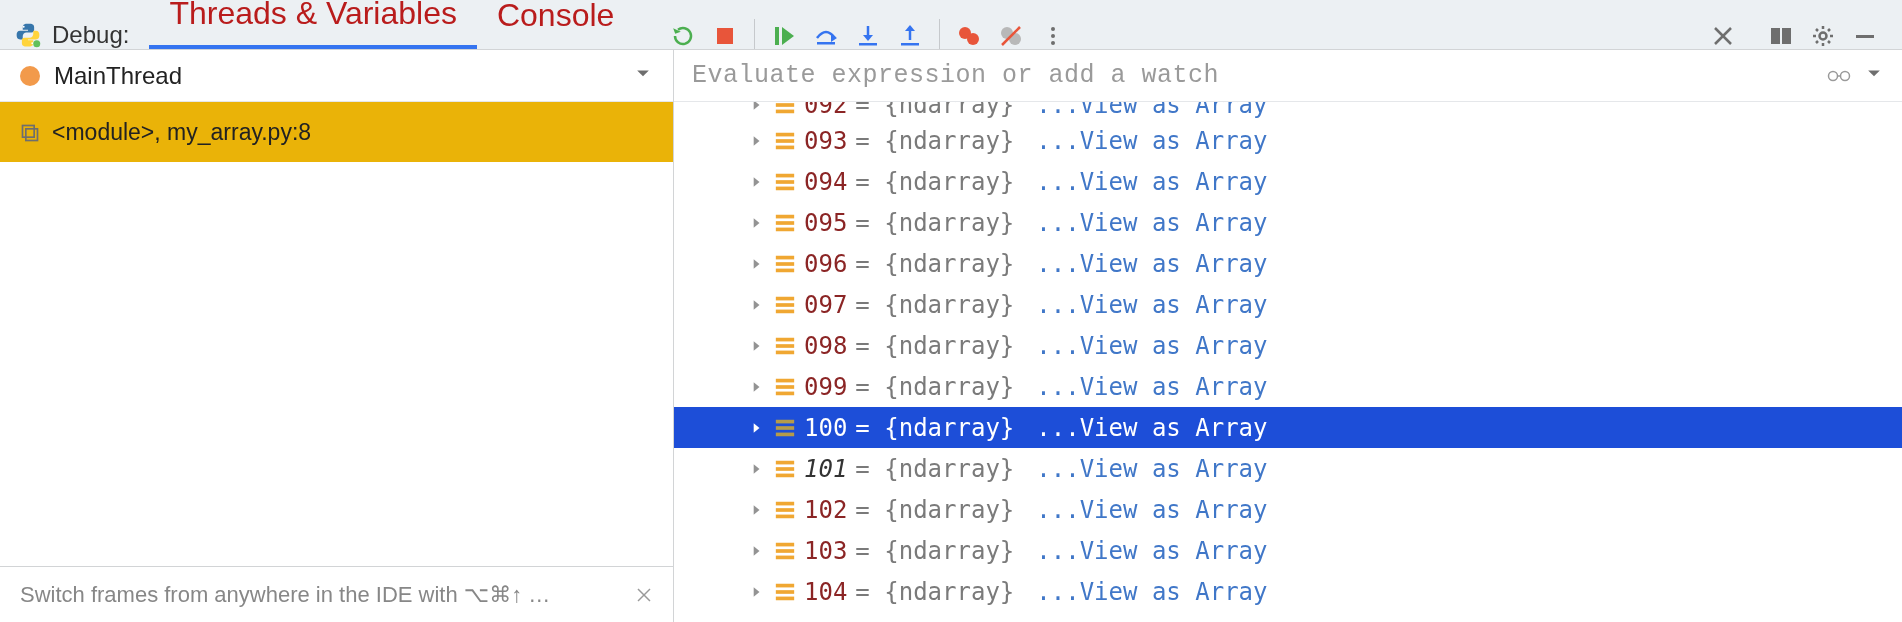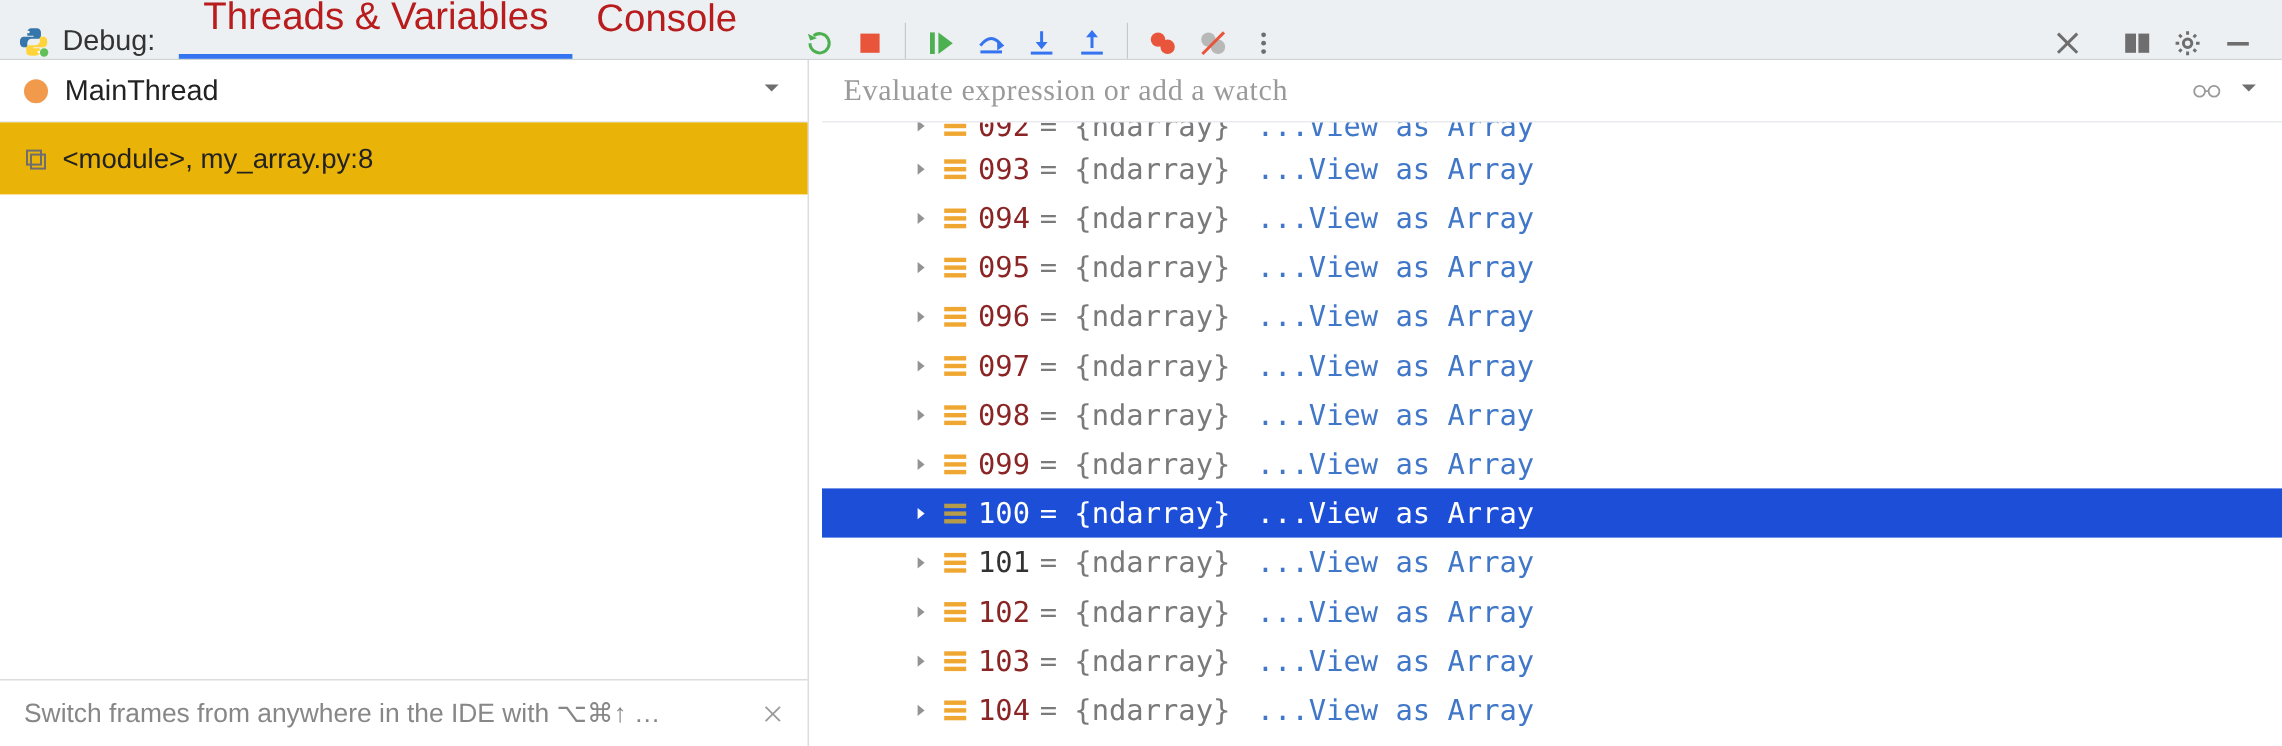--- a/index.html
+++ b/index.html
@@ -29,21 +29,20 @@
   .toolbar-spacer { flex: 1; }
   .tb-group { display: flex; align-items: center; gap: 16px; padding: 0 16px; }
   .vsep { width: 1px; height: 30px; background: #c6c9cc; }
   .ico-btn { width: 26px; height: 26px; cursor: pointer; display: flex; align-items: center; justify-content: center; }
   .ico-btn svg { width: 24px; height: 24px; }
   
   
   .body {
     display: flex;
     height: calc(622px - 50px);
-    gap: 11px;
   }
   .left-panel {
     width: 674px;
     border-right: 1px solid #d2d4d6;
     display: flex;
     flex-direction: column;
   }
   .right-panel {
     flex: 1;
     display: flex;
@@ -100,21 +99,21 @@
     align-items: center;
     padding: 0 18px;
     border-bottom: 1px solid #e5e7ea;
     gap: 12px;
   }
   .expr-input {
     flex: 1;
     border: none;
     outline: none;
     font-size: 25px;
-    font-family: Liberation Serif, serif;
+    font-family: Liberation Mono, monospace;
     color: #8b8b8b;
     letter-spacing: 0.5px;
   }
   .expr-input::placeholder { color: #9a9a9a; }
   
   
   .vars-scroll { flex: 1; overflow: hidden; }
   .var-row {
     height: 41px;
     display: flex;
@@ -131,21 +130,21 @@
   .var-row .idx { color: #8b2525; }
   .var-row .type { color: #7a7a7a; }
   .var-row .link { color: #4077c8; margin-left: 14px; cursor: pointer; }
   .var-row.selected { background: #1d4ed8; }
   .var-row.selected .idx,
   .var-row.selected .eq,
   .var-row.selected .type,
   .var-row.selected .link,
   .var-row.selected .chev { color: #fff; }
   .var-row.selected .arr-icon rect { fill: #b59b4a; }
-  .var-row.neutral .idx { color: #333; }
+  .var-row.neutral .idx { color: #333; font-style: italic; }
 </style>
 </head>
 <body>
 
 <div class="toolbar">
   <span class="py-icon">
     <svg viewBox="0 0 32 32">
         <path fill="#3776ab" d="M15 3c-4 0-5 2-5 4v3h6v1H7c-3 0-4 2-4 5s1 5 4 5h3v-4c0-2 2-4 4-4h6c2 0 3-1 3-3V7c0-2-1-4-5-4h-3z"></path>
         <circle cx="11" cy="6.5" r="1.2" fill="#fff"></circle>
         <path fill="#ffd43b" d="M17 29c4 0 5-2 5-4v-3h-6v-1h9c3 0 4-2 4-5s-1-5-4-5h-3v4c0 2-2 4-4 4h-6c-2 0-3 1-3 3v3c0 2 1 4 5 4h3z"></path>

